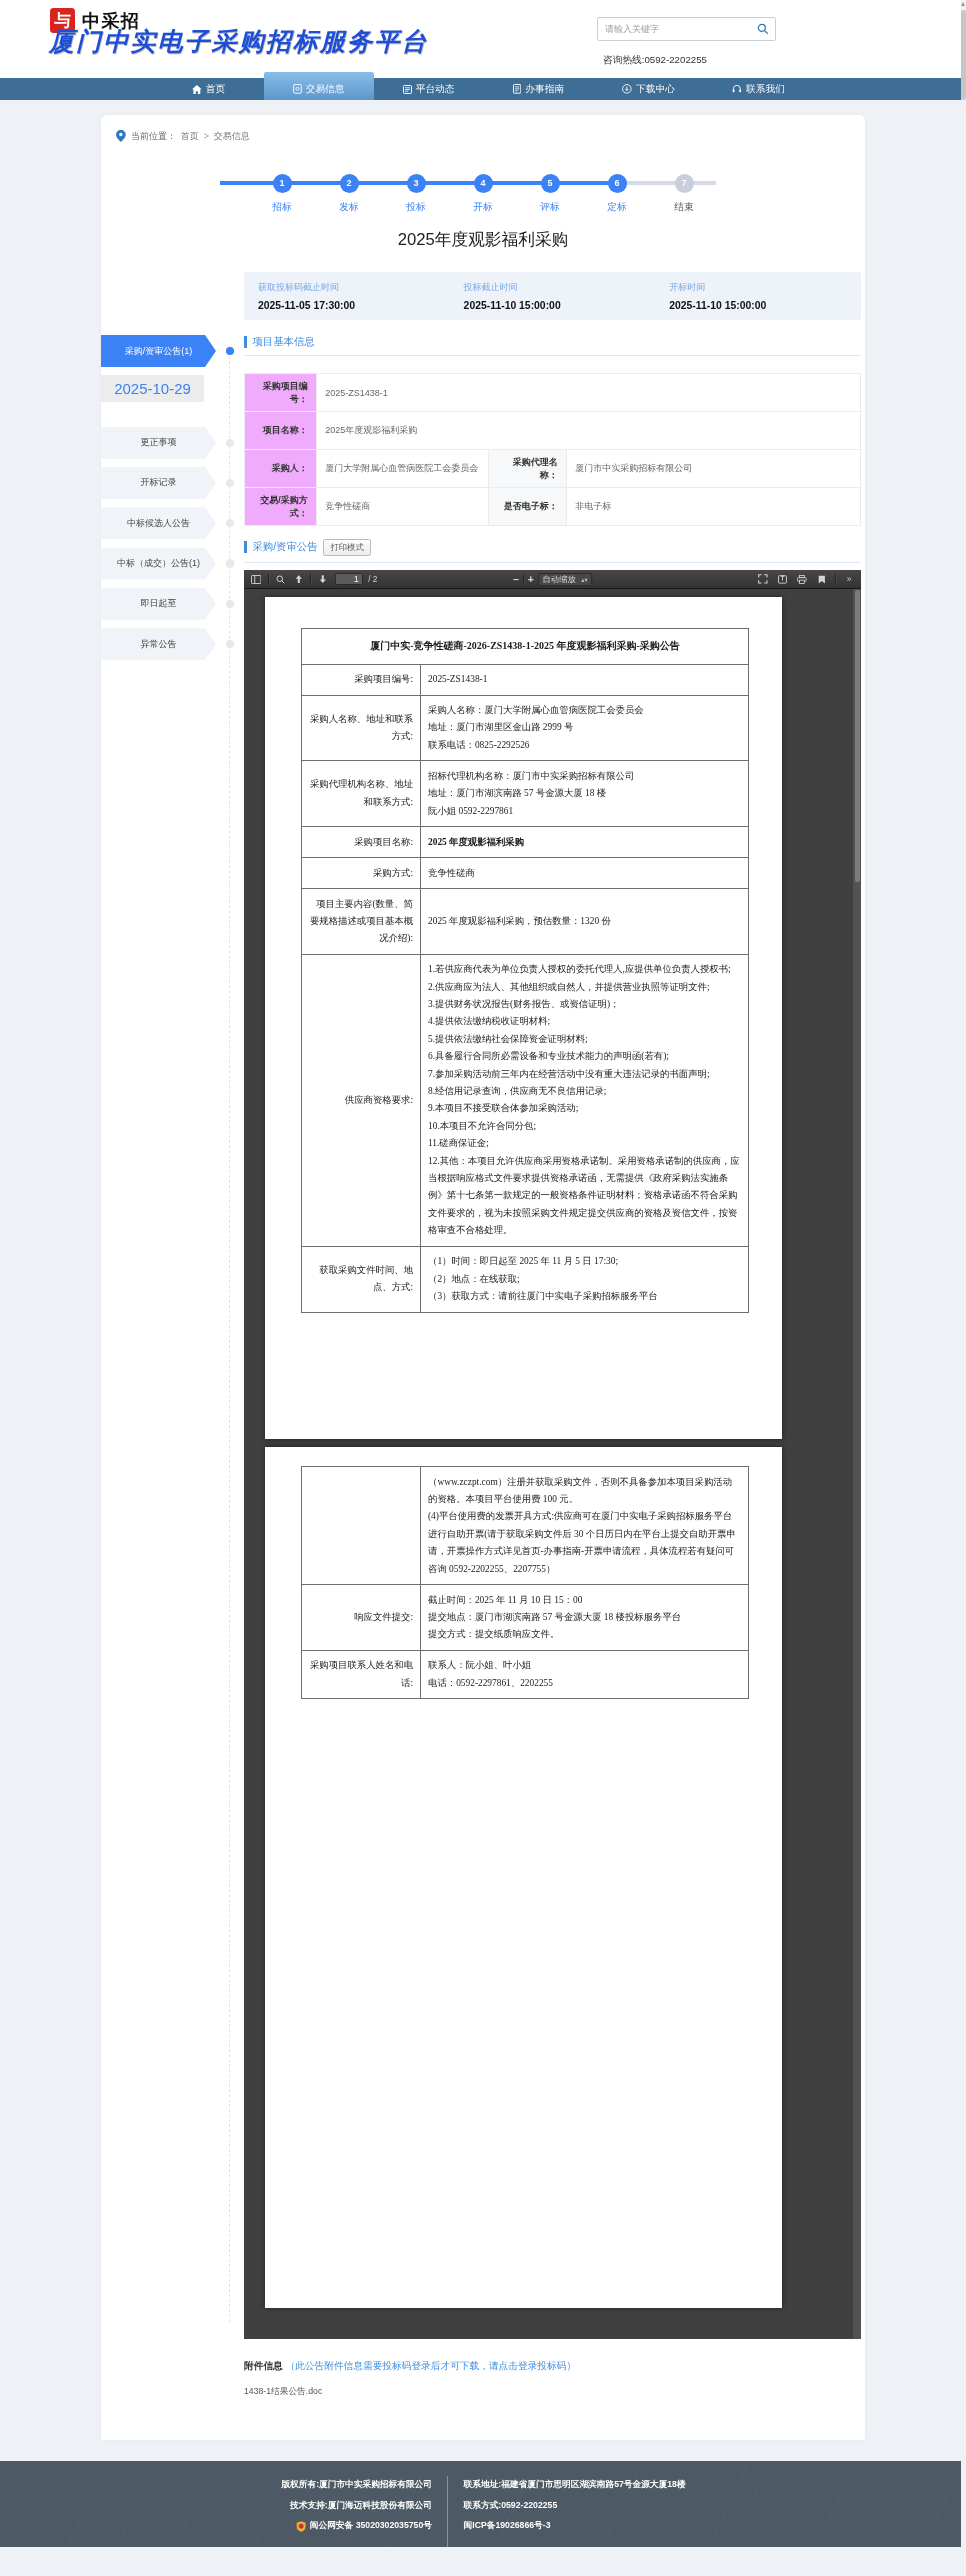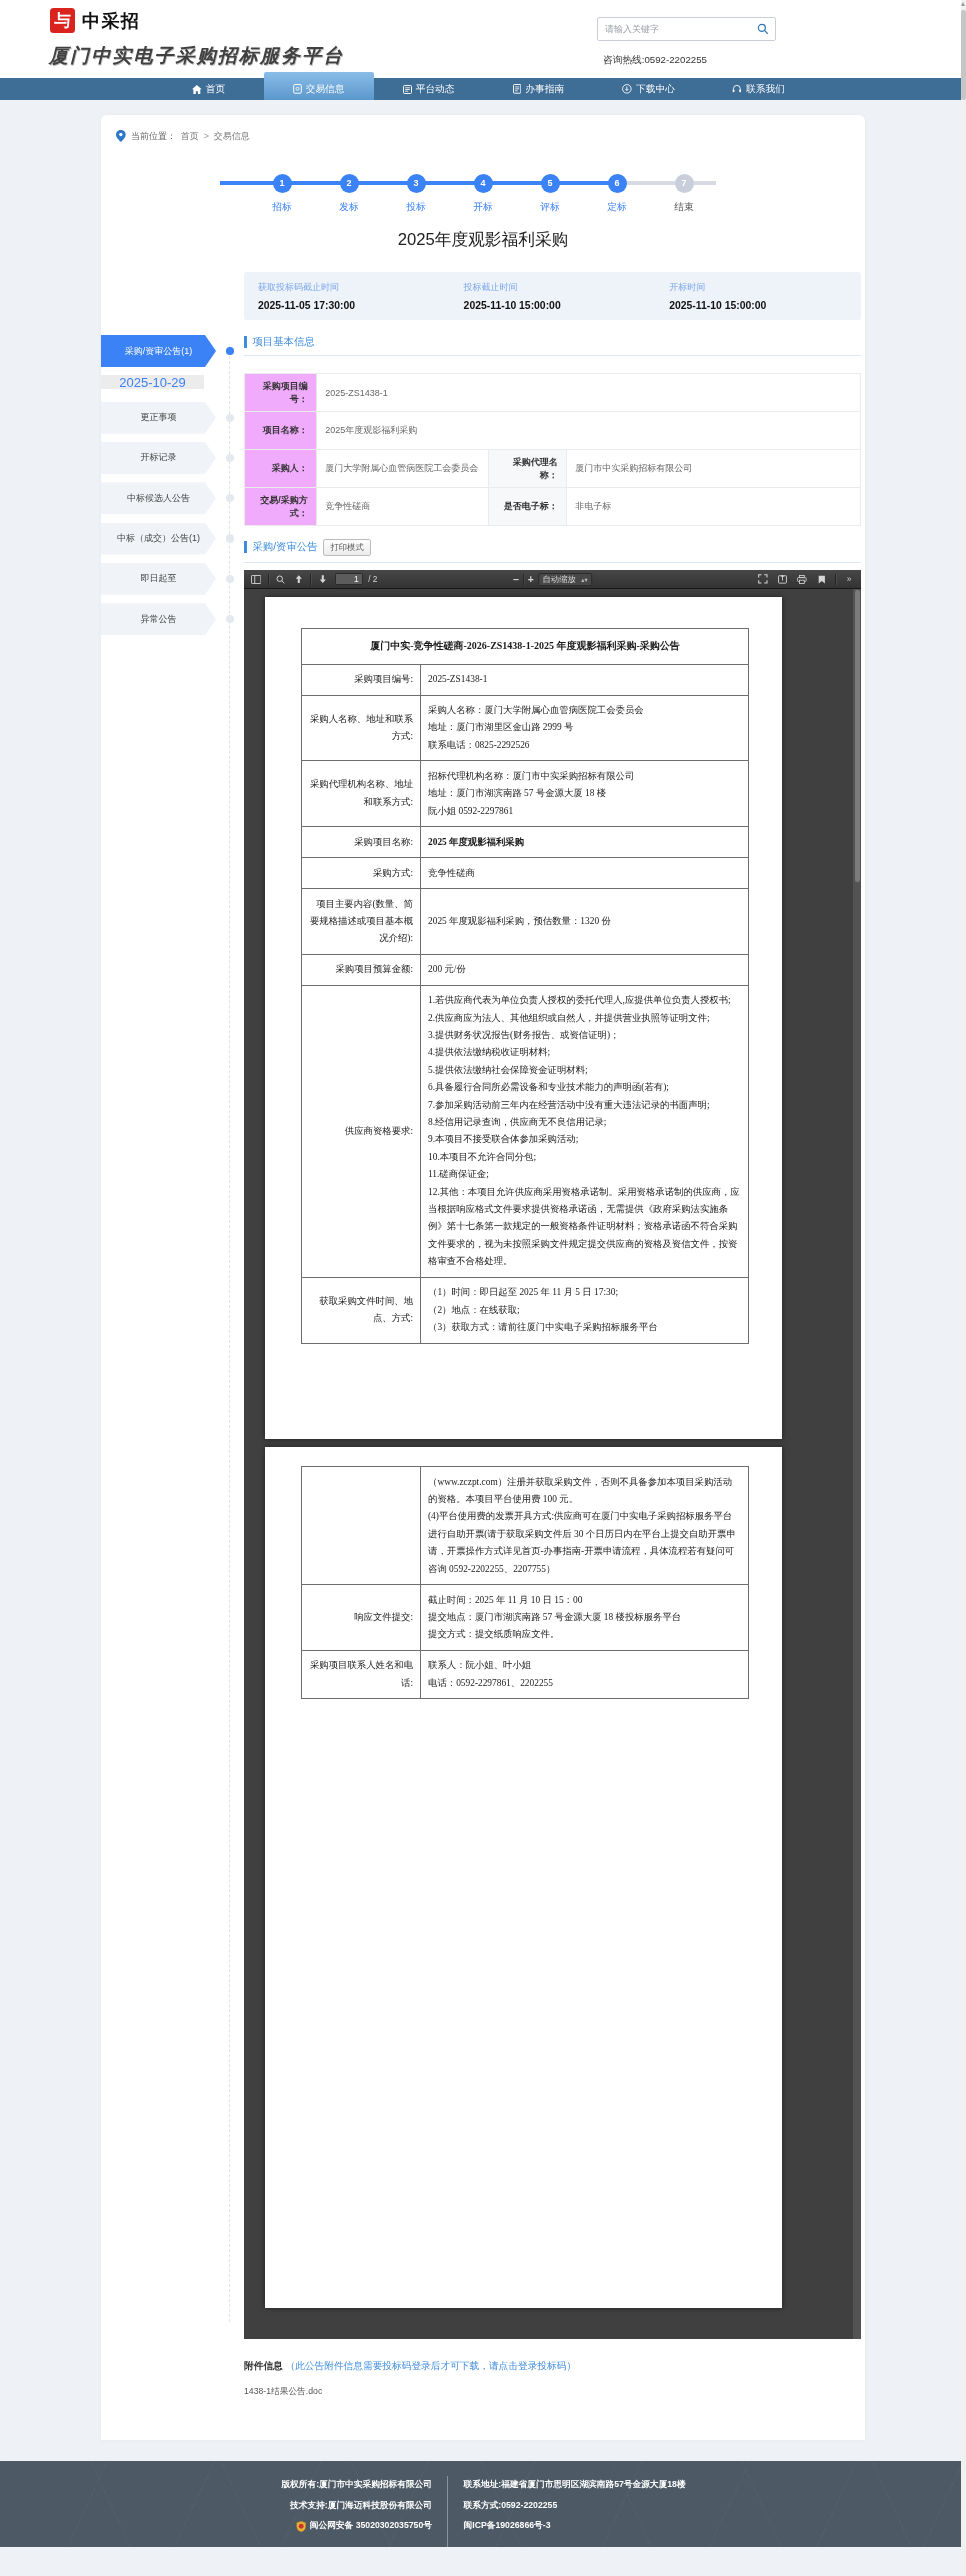--- a/index.html
+++ b/index.html
@@ -11,22 +11,22 @@
     height:2576px;
     overflow:hidden;
     color:#333;
   }
   
   .header { background:#fff; height:78px; position:relative; }
   .logo-row { position:absolute; left:50px; top:8.3px; display:flex; align-items:center; }
   .logo-box { width:25px; height:25px; background:#d9231f; border-radius:3.5px; color:#fff;
     display:flex; align-items:center; justify-content:center; font-size:16.7px; font-weight:bold; }
   .logo-text { font-size:18px; font-weight:bold; color:#111; margin-left:7px; letter-spacing:1.4px; }
-  .slogan { position:absolute; left:49px; top:43px; font-family:"Liberation Serif","DejaVu Serif",serif;
-    font-style:italic; font-weight:bold; font-size:19px; color:#404040; letter-spacing:2.1px;
+  .slogan { position:absolute; left:49px; top:25px; font-family:"Liberation Serif","DejaVu Serif",serif;
+    font-style:italic; font-weight:bold; font-size:25px; color:#1d4ed8; letter-spacing:2.1px;
     text-shadow:0.7px 0.7px 0 #bbb; }
   .search-wrap { position:absolute; left:597px; top:16.7px; width:179px; height:24px;
     border:0.7px solid #c9ced6; border-radius:2.1px; background:#fff; display:flex; align-items:center; }
   .search-wrap input { flex:1; border:none; outline:none; padding:0 7px; font-size:9px; color:#333;
     font-family:inherit; background:transparent; }
   .search-wrap input::placeholder { color:#9aa0a8; }
   .search-btn { width:23.6px; height:100%; display:flex; align-items:center; justify-content:center;
     color:#2e77b5; cursor:pointer; }
   .hotline { position:absolute; left:603px; top:54px; font-size:9.7px; color:#333; }
   
@@ -63,22 +63,22 @@
   .deadline-value { font-size:10.4px; color:#111; font-weight:bold; margin-top:5.6px; }
   
   .content-row { display:flex; margin-top:15.3px; }
   .side-wrap { width:143px; position:relative; flex:0 0 143px; }
   .timeline { position:absolute; left:128px; top:11px; bottom:16.7px; border-left:0.7px dashed #dfe3ea; }
   .side-row { display:flex; align-items:center; margin-bottom:8.3px; }
   .side-item { width:115px; height:32px; display:flex; align-items:center; justify-content:center;
     font-size:9px; color:#444; background:#f0f3f7; cursor:pointer;
     clip-path:polygon(0 0, calc(100% - 11px) 0, 100% 50%, calc(100% - 11px) 100%, 0 100%); }
   .side-item.active { background:#3b82f6; color:#fff; }
-  .side-date { width:103px; height:14px; background:#ececec; color:#3b82f6; font-size:13px;
-    display:flex; align-items:center; justify-content:center; margin-bottom:4px; cursor:pointer; }
+  .side-date { width:103px; height:27px; background:#ececec; color:#3b82f6; font-size:15px;
+    display:flex; align-items:center; justify-content:center; margin-bottom:16px; cursor:pointer; }
   .dot-col { width:28px; display:flex; justify-content:center; }
   .dot { width:8.3px; height:8.3px; border-radius:50%; background:#e4e8ef; z-index:2; }
   .dot.active { width:7.6px; height:7.6px; background:#3b82f6; }
   .main-col { flex:1; padding-right:4.2px; }
   
   .section-head { display:flex; align-items:center; border-bottom:0.7px solid #dcE8f6; padding-bottom:6.3px; }
   .section-bar { width:2.8px; height:11.8px; background:#3e8ddd; margin-right:5.6px; }
   .section-title { color:#3e8ddd; font-size:10.4px; }
   .print-btn { margin-left:5.6px; font-size:8.3px; color:#555; border:0.7px solid #bbb; border-radius:2.1px;
     background:linear-gradient(#fdfdfd,#ececec); padding:2.1px 6.3px; cursor:pointer; }
@@ -470,24 +470,20 @@
               </tr>
               <tr>
                 <td class="pdf-lbl">采购方式:</td>
                 <td class="pdf-val">竞争性磋商</td>
               </tr>
               <tr>
                 <td class="pdf-lbl">项目主要内容(数量、简要规格描述或项目基本概况介绍):</td>
                 <td class="pdf-val">2025 年度观影福利采购，预估数量：1320 份</td>
               </tr>
               <tr>
-                <td class="pdf-lbl">采购项目预算金额:</td>
-                <td class="pdf-val">200 元/份</td>
-              </tr>
-              <tr>
                 <td class="pdf-lbl">供应商资格要求:</td>
                 <td class="pdf-val">1.若供应商代表为单位负责人授权的委托代理人,应提供单位负责人授权书;
 2.供应商应为法人、其他组织或自然人，并提供营业执照等证明文件;
 3.提供财务状况报告(财务报告、或资信证明)；
 4.提供依法缴纳税收证明材料;
 5.提供依法缴纳社会保障资金证明材料;
 6.具备履行合同所必需设备和专业技术能力的声明函(若有);
 7.参加采购活动前三年内在经营活动中没有重大违法记录的书面声明;
 8.经信用记录查询，供应商无不良信用记录;
 9.本项目不接受联合体参加采购活动;

